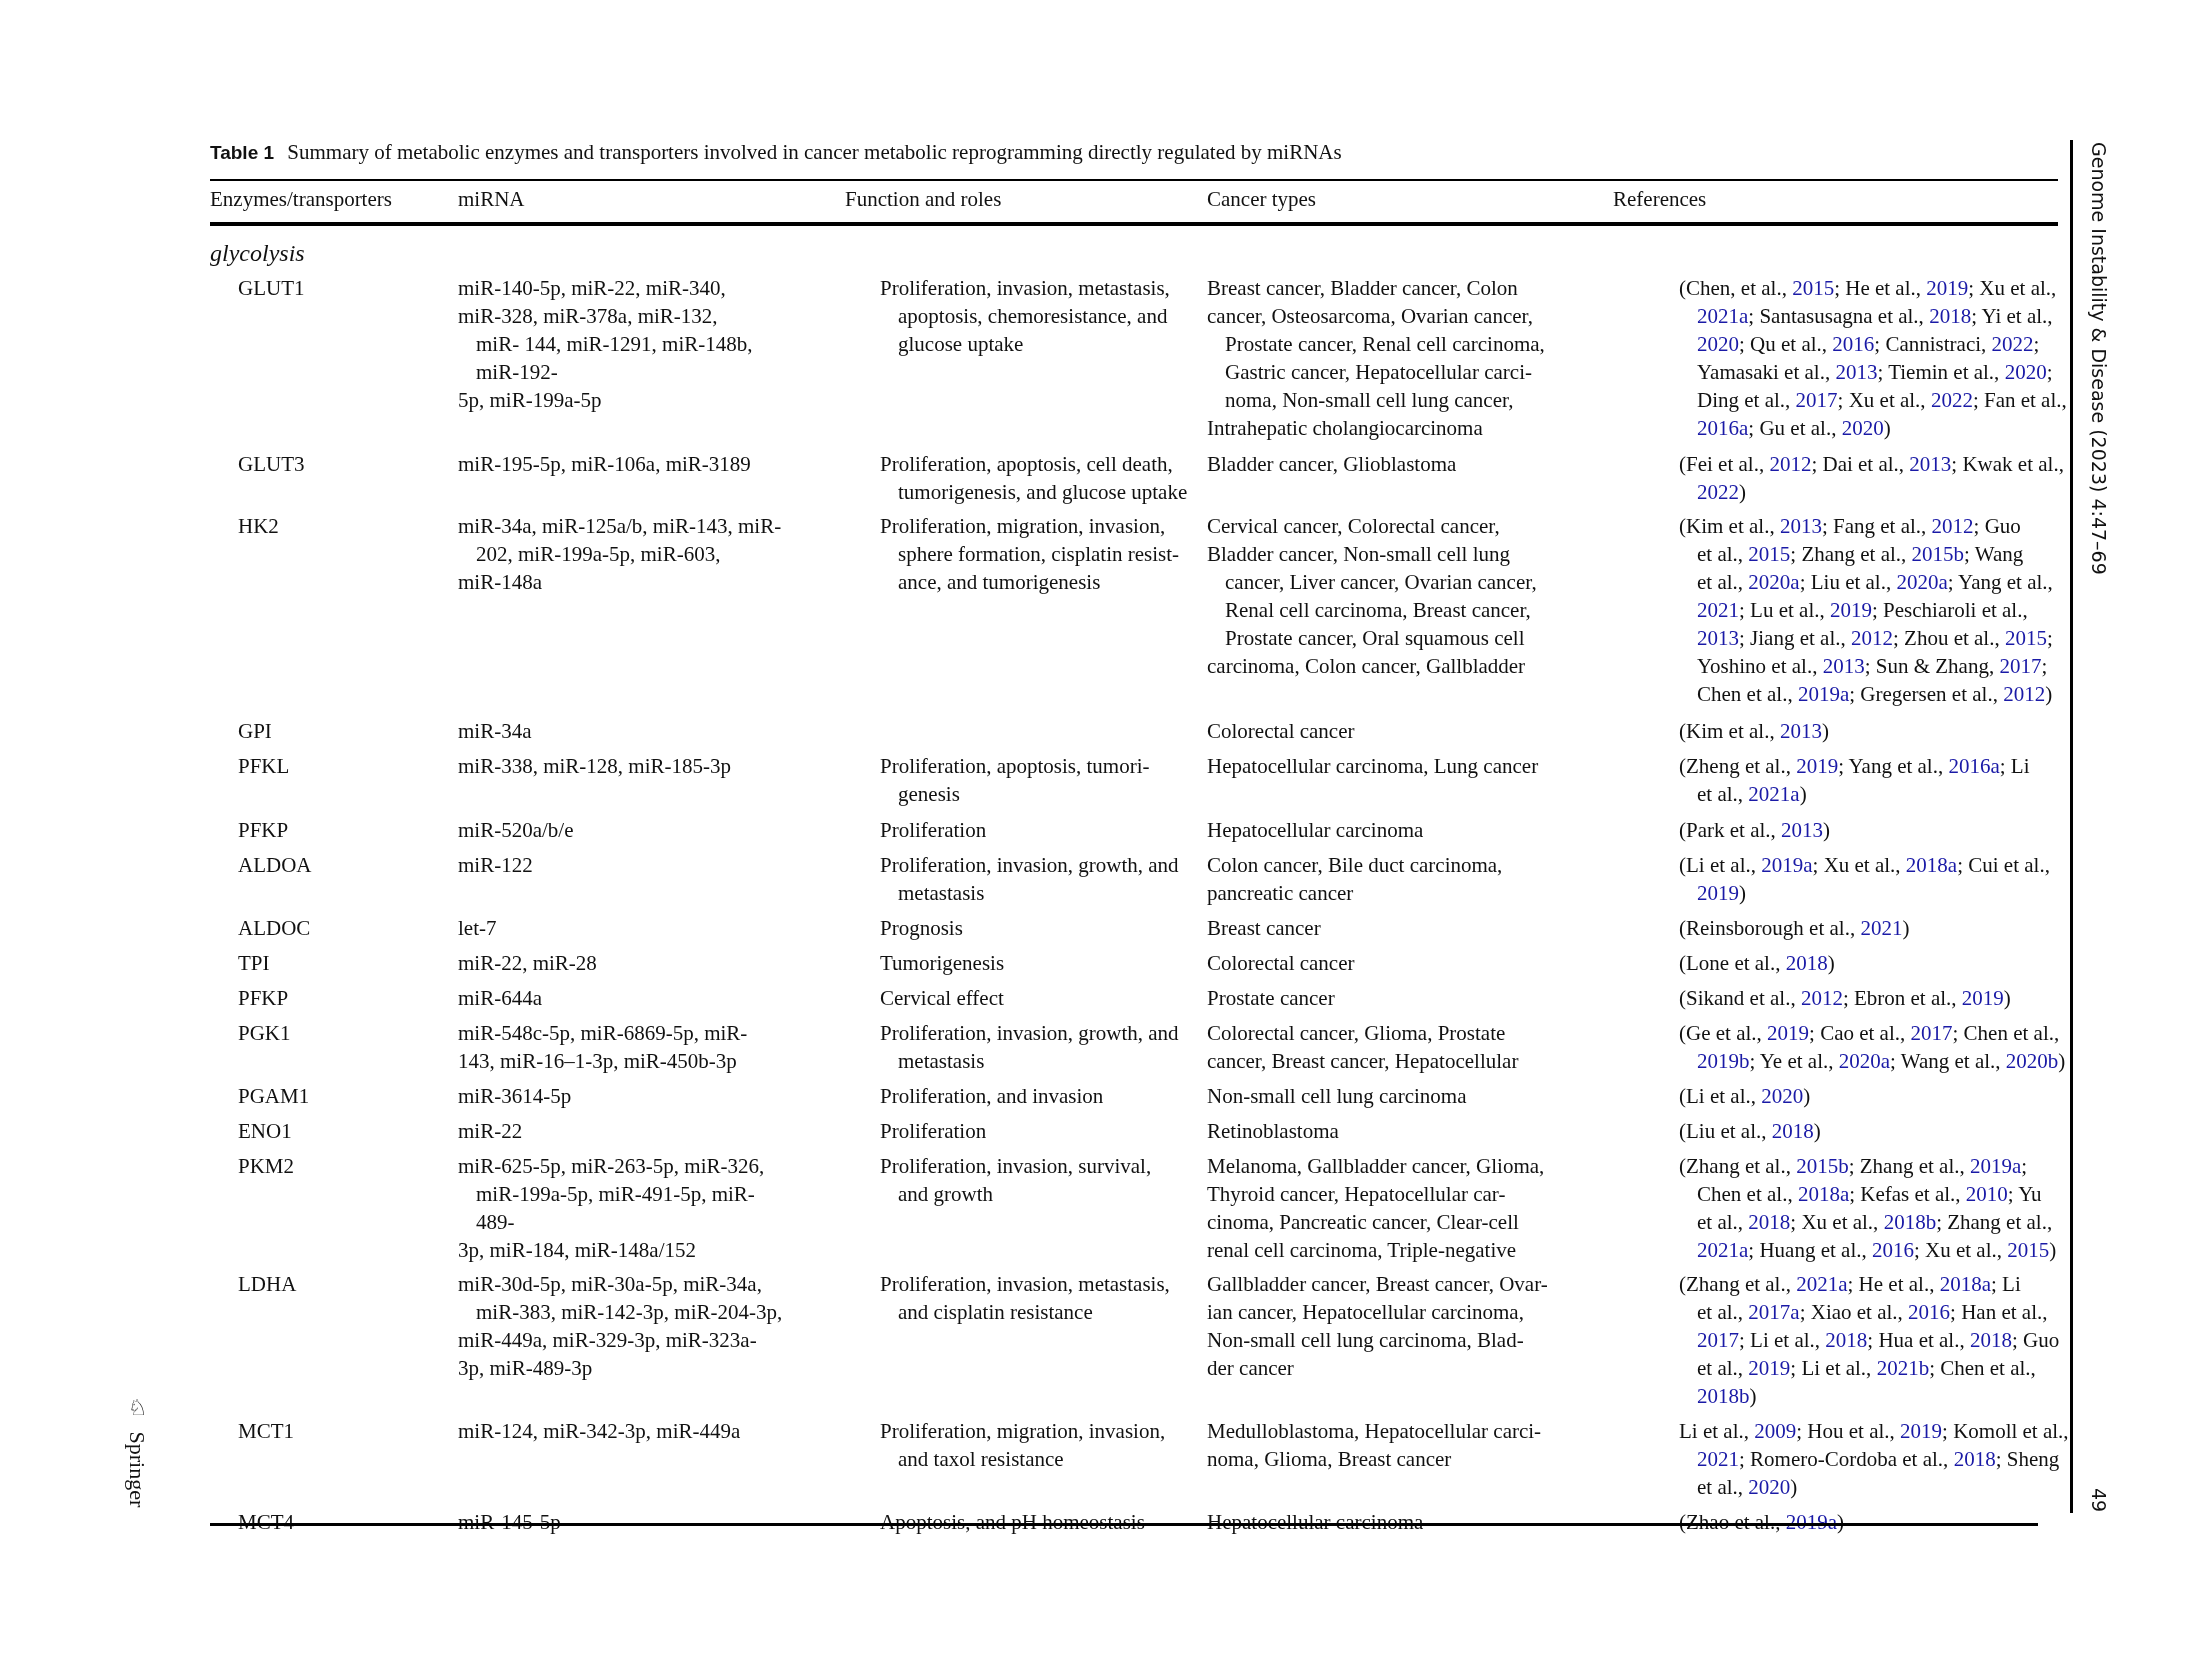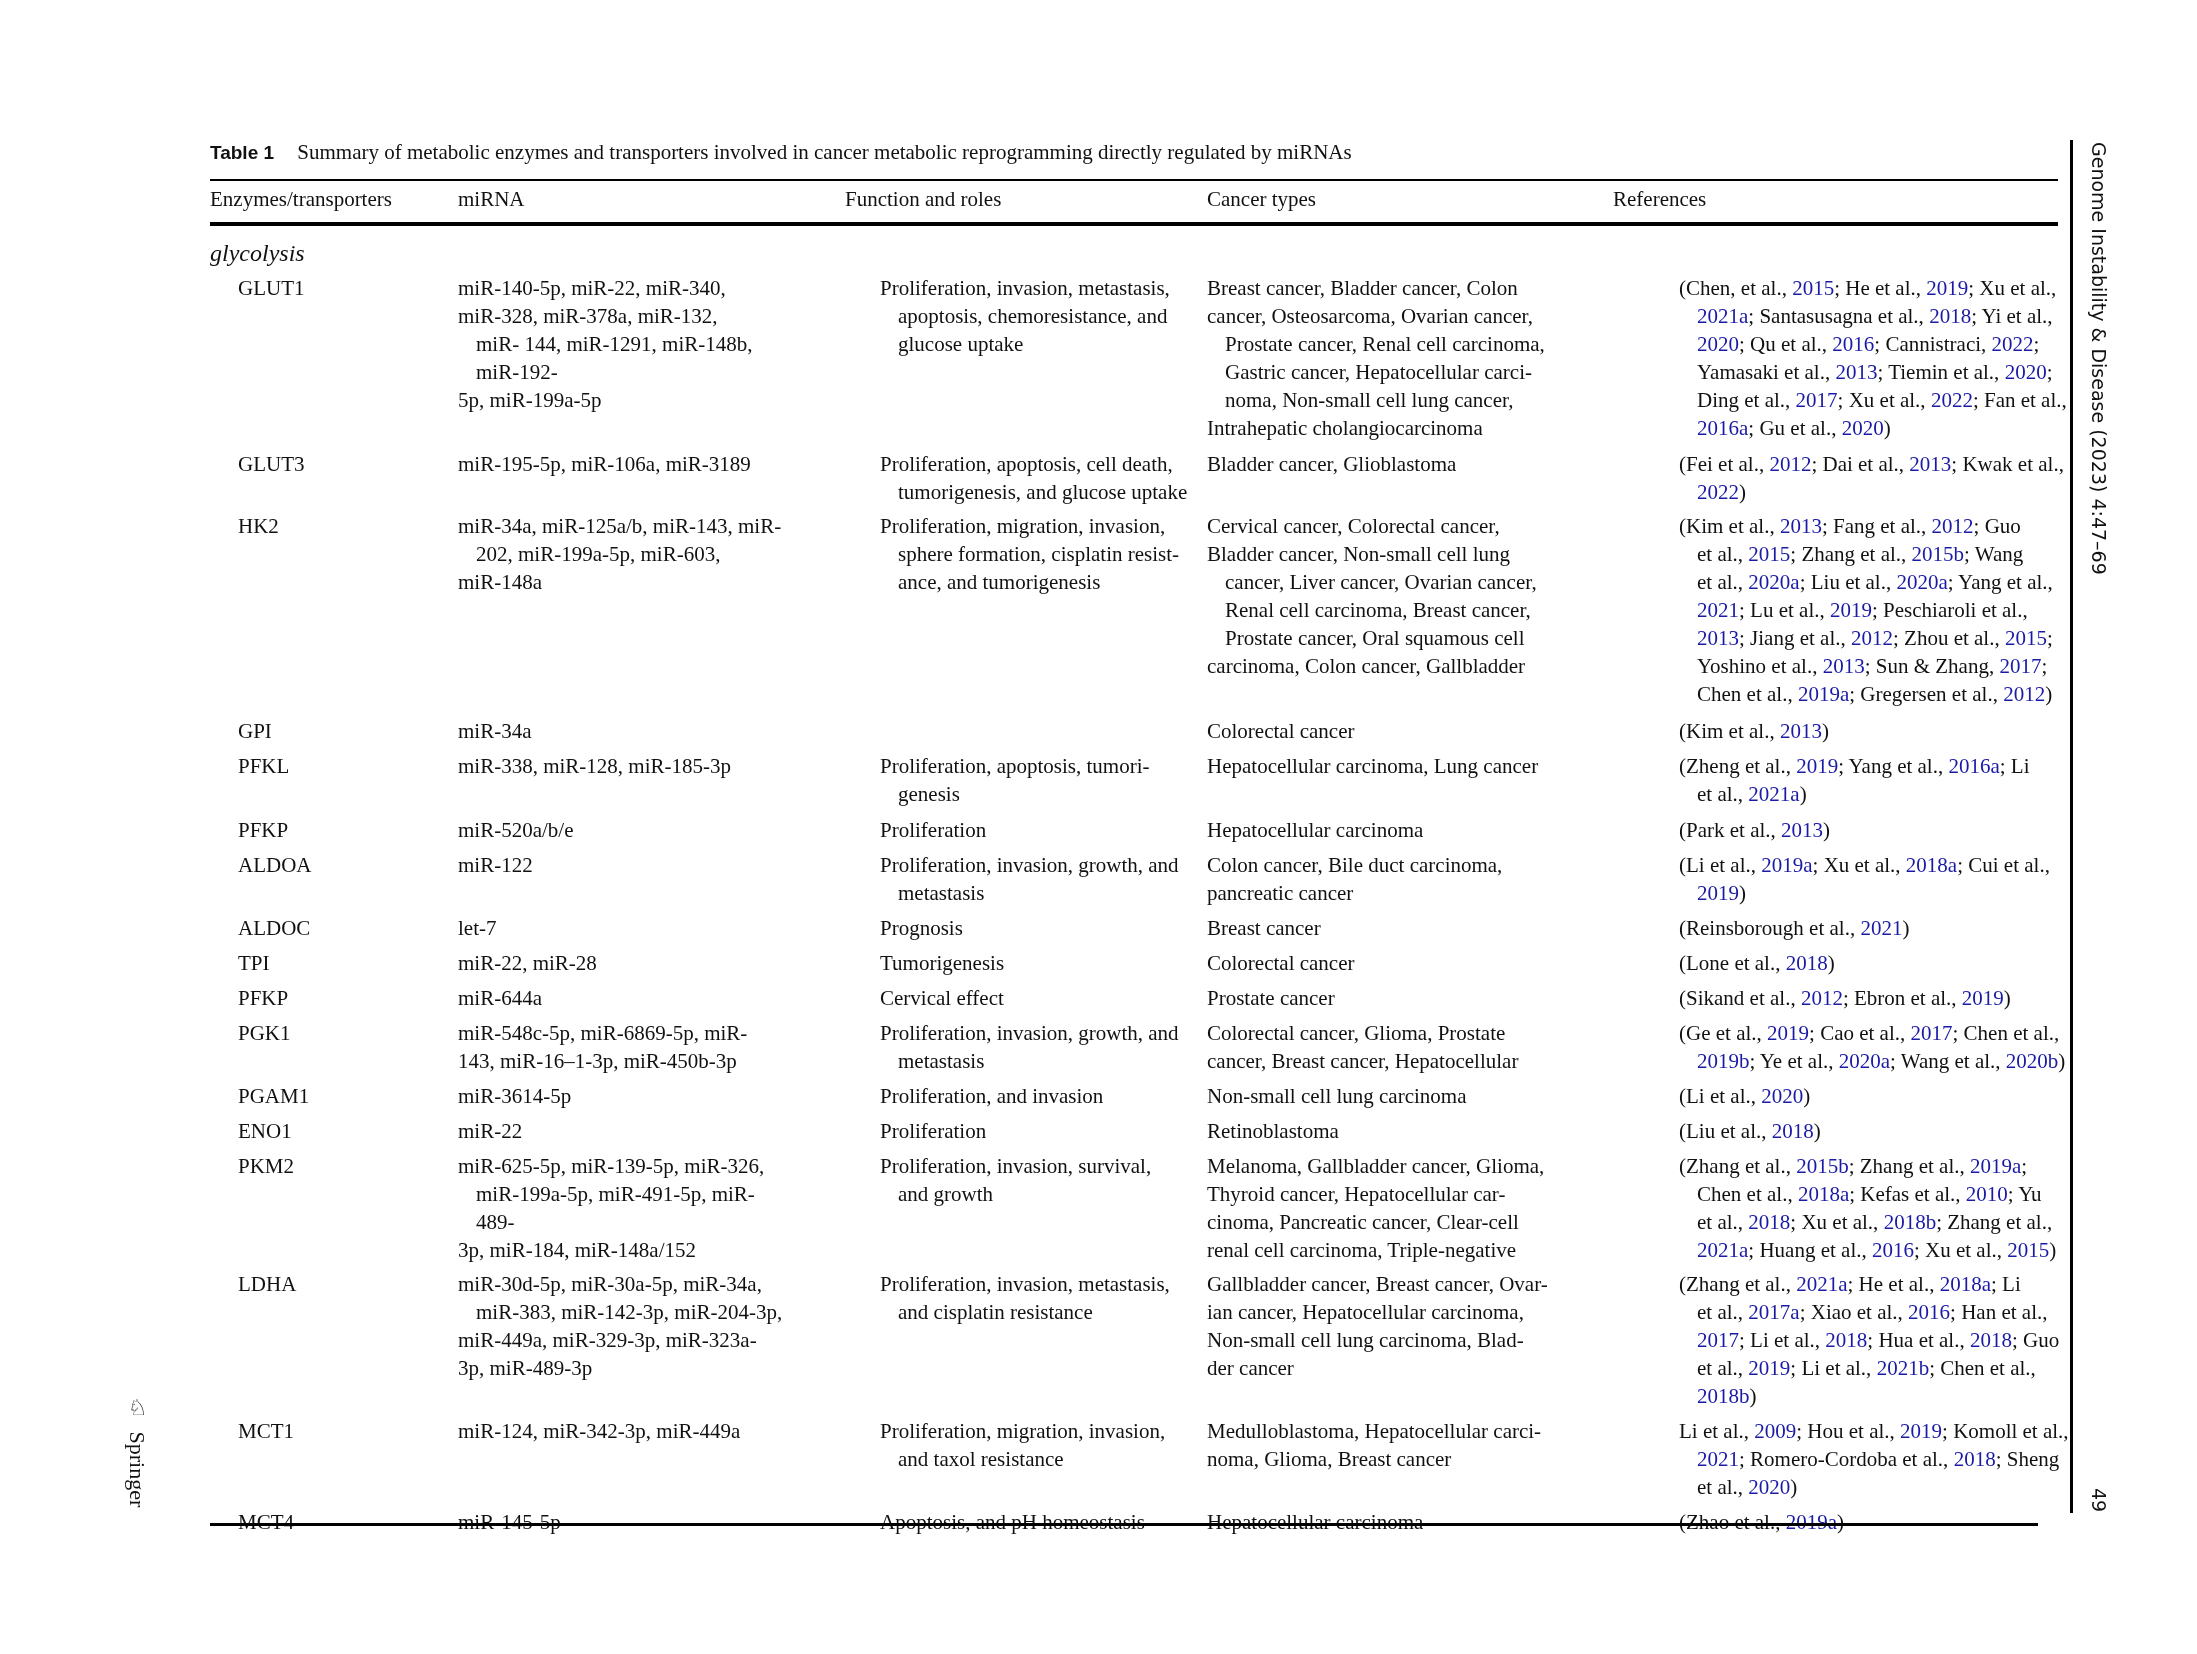--- a/index.html
+++ b/index.html
@@ -1,19 +1,19 @@
 <!DOCTYPE html>
 <html><head>
 <meta charset="utf-8">
 <style>
   html, body { margin:0; padding:0; background:#ffffff; }
   body { width:2197px; height:1654px; position:relative; overflow:hidden;
          font-family:"Liberation Serif", "DejaVu Serif", serif; color:#111; }
   .caption { position:absolute; left:210px; top:140px; font-size:21px; white-space:nowrap; }
-  .caption .lbl { font-family:"Liberation Sans","DejaVu Sans",sans-serif; font-weight:bold; font-size:19px; margin-right:18px; }
+  .caption .lbl { font-family:"Liberation Sans","DejaVu Sans",sans-serif; font-weight:bold; font-size:19px; margin-right:8px; }
   .rule { position:absolute; left:210px; width:1848px; background:#000; }
   .rule.top { top:179px; height:2px; }
   .rule.mid { top:222px; height:4px; }
   .rule.bot { top:1523px; height:3px; width:1828px; }
   .hdr { position:absolute; top:187px; font-size:21px; white-space:nowrap; }
   .section { position:absolute; left:210px; top:240px; font-size:24px; font-style:italic; }
   .row { position:absolute; left:0; width:2197px; font-size:21px; line-height:28px; }
   .cell { position:absolute; top:0; padding-left:18px; text-indent:-18px; }
   .c1 { left:210px; width:230px;margin-left:28px; }
   .c2 { left:458px; width:376px; }
@@ -286,21 +286,21 @@
       <div class="cell c4">
         <span class="line">Retinoblastoma</span>
       </div>
       <div class="cell c5">
         <span class="line">(Liu et al., <span class="yr">2018</span>)</span>
       </div>
     </div>
     <div class="row" style="top: 1152px;">
       <div class="cell c1">PKM2</div>
       <div class="cell c2">
-        <span class="line">miR-625-5p, miR-139-5p, miR-326,</span>
+        <span class="line">miR-625-5p, miR-263-5p, miR-326,</span>
         <span class="line ind">miR-199a-5p, miR-491-5p, miR-</span>
         <span class="line ind">489-</span>
         <span class="line">3p, miR-184, miR-148a/152</span>
       </div>
       <div class="cell c3">
         <span class="line">Proliferation, invasion, survival,</span>
         <span class="line ind">and growth</span>
       </div>
       <div class="cell c4">
         <span class="line">Melanoma, Gallbladder cancer, Glioma,</span>

